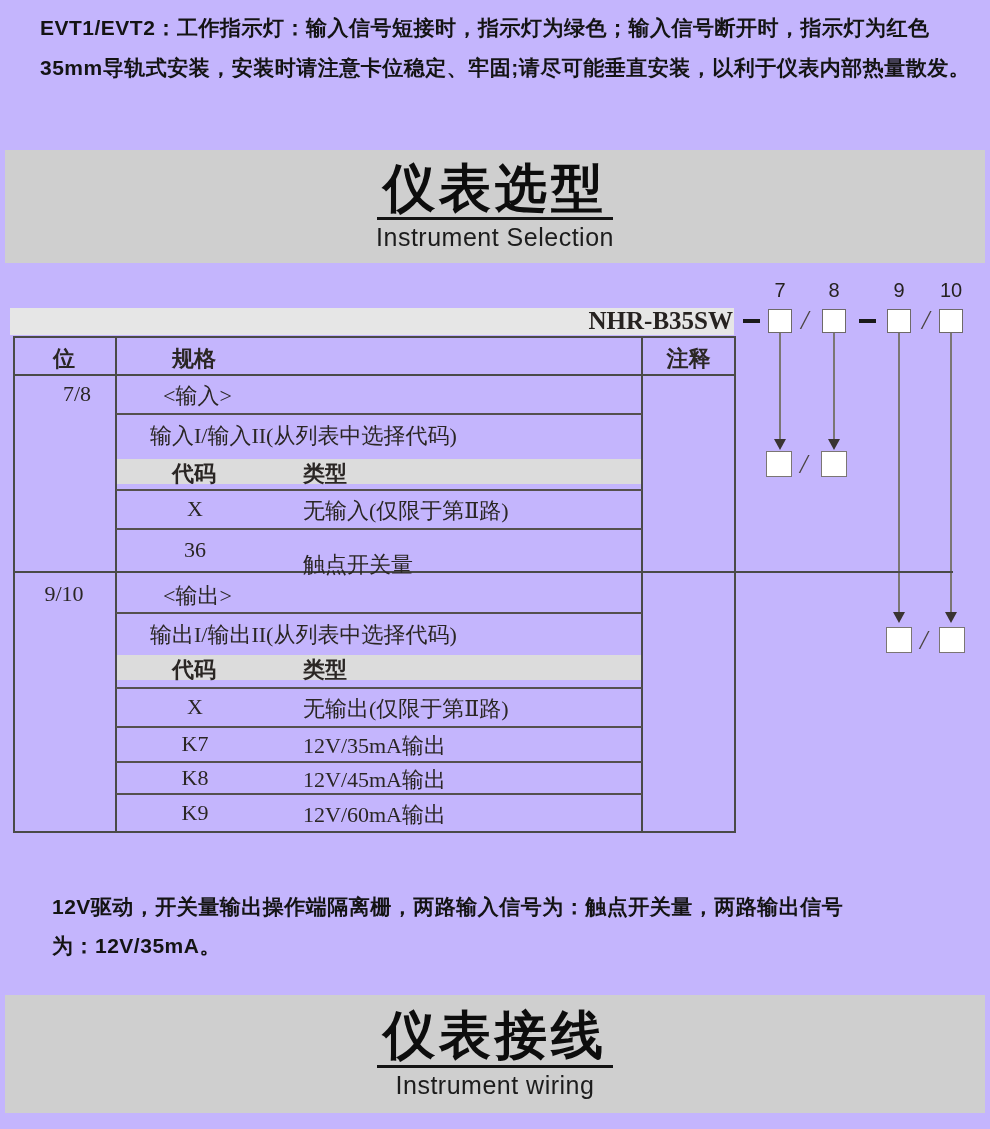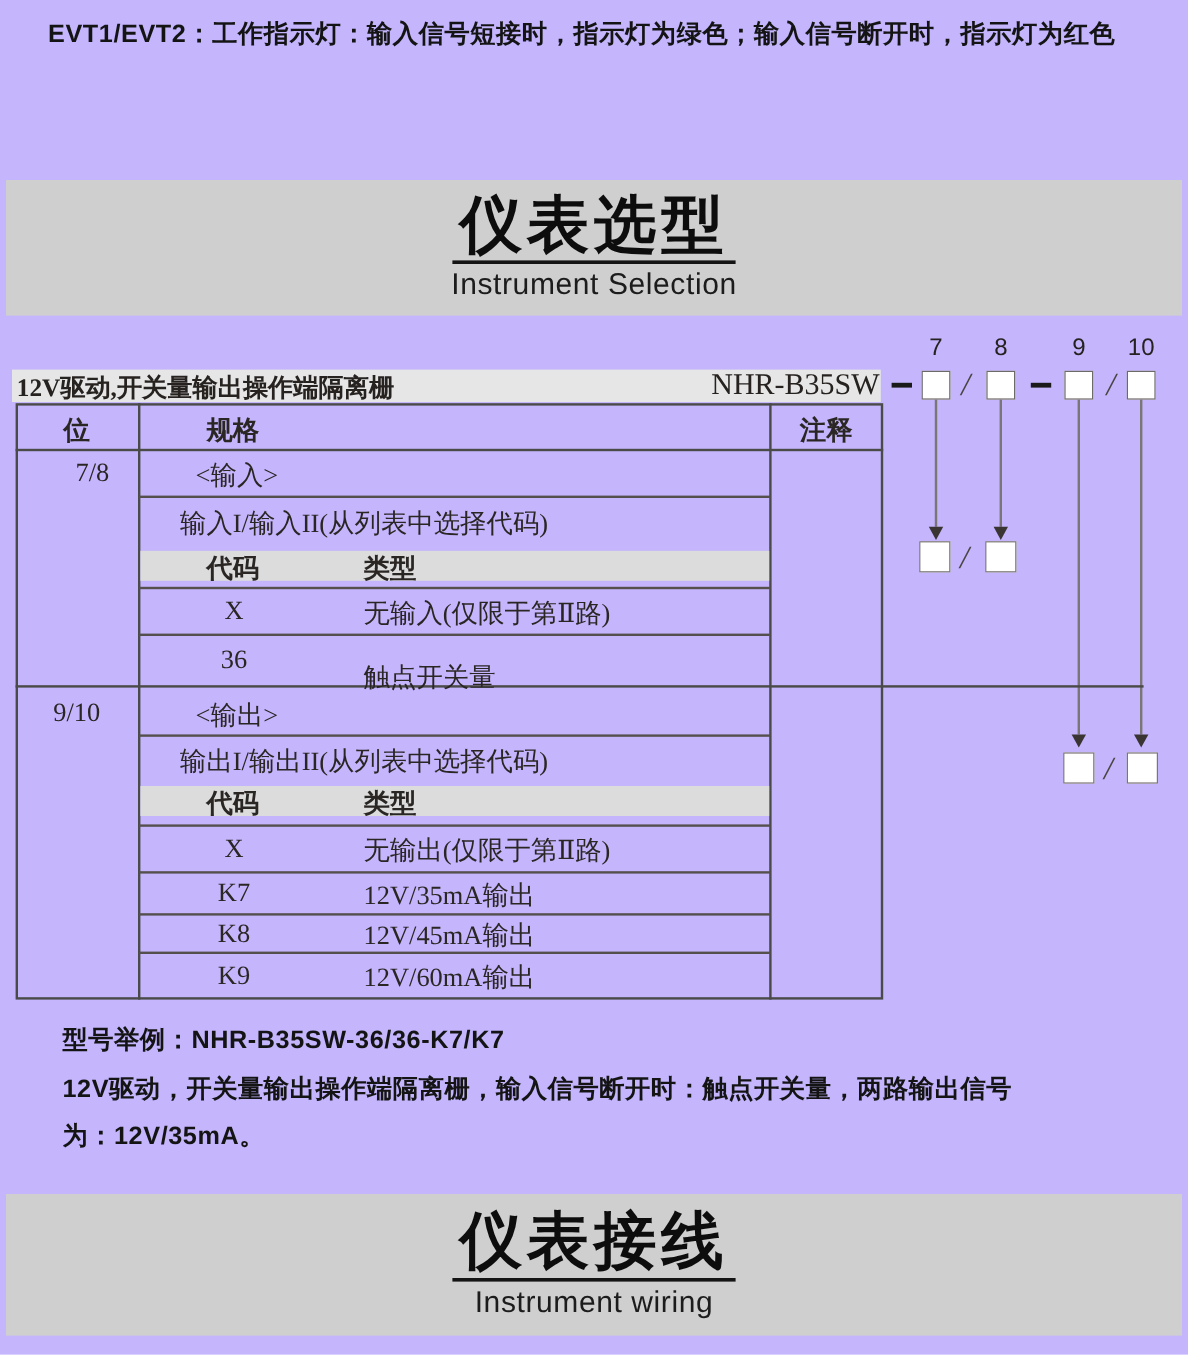--- a/index.html
+++ b/index.html
@@ -13,21 +13,21 @@
   
   .banner{left:5px;width:980px;background:#cfcfcf;display:flex;flex-direction:column;align-items:center;justify-content:center;}
   .banner-title{font-size:52px;font-weight:700;letter-spacing:4px;color:#0d0d0d;
     border-bottom:3px solid #141414;padding:0 6px 2px 6px;line-height:1.05;}
   .banner-sub{font-size:25px;color:#1c1c1c;margin-top:3px;letter-spacing:.5px;}
   
   .strip{left:10px;top:308px;width:724px;height:27px;background:#e6e6e6;}
   .strip-title{left:14px;top:309px;font-family:"Liberation Serif","DejaVu Serif",serif;
     font-size:21px;font-weight:700;color:#262220;white-space:nowrap;}
   .model-prefix{top:307px;right:257px;font-family:"Liberation Serif","DejaVu Serif",serif;
-    font-size:25px;font-weight:400;color:#262220;}
+    font-size:25px;font-weight:700;color:#262220;}
   
   .digit{font-size:20px;color:#262220;top:279px;width:24px;text-align:center;}
   .cbox{width:24px;height:24px;border:1.5px solid #6e6a68;background:#fff;top:309px;box-sizing:border-box;}
   .dash{width:17px;height:4px;background:#1a1a1a;top:319px;}
   .slash{font-family:"Liberation Serif","DejaVu Serif",serif;font-size:27px;color:#4a4440;top:305px;font-style:italic;}
   
   .vline{width:1.5px;background:#7b7674;}
   .arrow-down{width:0;height:0;border-left:6px solid transparent;border-right:6px solid transparent;border-top:11px solid #3a3432;}
   .sbox{width:26px;height:26px;border:1.5px solid #7b7674;background:#fff;box-sizing:border-box;}
   .slash2{font-family:"Liberation Serif","DejaVu Serif",serif;font-size:27px;color:#4a4440;font-style:italic;}
@@ -42,28 +42,28 @@
   .cc{text-align:center;}
   
   .ex-line{left:52px;font-size:21px;font-weight:700;letter-spacing:.5px;color:#141414;white-space:nowrap;}
 </style>
 </head>
 <body>
 
 <div id="page">
 
   <div class="abs intro-line" style="top:14px;">EVT1/EVT2：工作指示灯：输入信号短接时，指示灯为绿色；输入信号断开时，指示灯为红色</div>
+  <div class="abs intro-line" style="top:54px;">35mm导轨式安装，安装时请注意卡位稳定、牢固;请尽可能垂直安装，以利于仪表内部热量散发。</div>
 
   <div class="abs banner" style="top:150px;height:113px;">
     <div class="banner-title">仪表选型</div>
     <div class="banner-sub">Instrument Selection</div>
   </div>
 
   <div class="abs strip"></div>
-  <div class="abs strip-title">12V驱动,开关量输出操作端隔离栅</div>
   <div class="abs model-prefix">NHR-B35SW</div>
 
   <div class="abs digit" style="left:768px;">7</div>
   <div class="abs digit" style="left:822px;">8</div>
   <div class="abs digit" style="left:887px;">9</div>
   <div class="abs digit" style="left:939px;">10</div>
 
   <div class="abs dash" style="left:743px;"></div>
   <div class="abs cbox" style="left:768px;"></div>
   <div class="abs slash" style="left:801px;">/</div>
@@ -126,22 +126,21 @@
   <div class="abs tserif tbold" style="left:303px;top:655px;">类型</div>
   <div class="abs tserif cc" style="left:150px;top:694px;width:90px;">X</div>
   <div class="abs tserif" style="left:303px;top:694px;">无输出(仅限于第Ⅱ路)</div>
   <div class="abs tserif cc" style="left:150px;top:731px;width:90px;">K7</div>
   <div class="abs tserif" style="left:303px;top:731px;">12V/35mA输出</div>
   <div class="abs tserif cc" style="left:150px;top:765px;width:90px;">K8</div>
   <div class="abs tserif" style="left:303px;top:765px;">12V/45mA输出</div>
   <div class="abs tserif cc" style="left:150px;top:800px;width:90px;">K9</div>
   <div class="abs tserif" style="left:303px;top:800px;">12V/60mA输出</div>
 
-  <div class="abs ex-line" style="top:852px;">型号举例：NHR-B35SW-36/36-K7/K7</div>
-  <div class="abs ex-line" style="top:893px;">12V驱动，开关量输出操作端隔离栅，输入信号断开时：触点开关量，两路输出信号</div>
+  <div class="abs ex-line" style="top:893px;">12V驱动，开关量输出操作端隔离栅，两路输入信号为：触点开关量，两路输出信号</div>
   <div class="abs ex-line" style="top:932px;">为：12V/35mA。</div>
 
   <div class="abs banner" style="top:995px;height:118px;">
     <div class="banner-title">仪表接线</div>
     <div class="banner-sub">Instrument wiring</div>
   </div>
 
 </div>
 
 </body></html>

